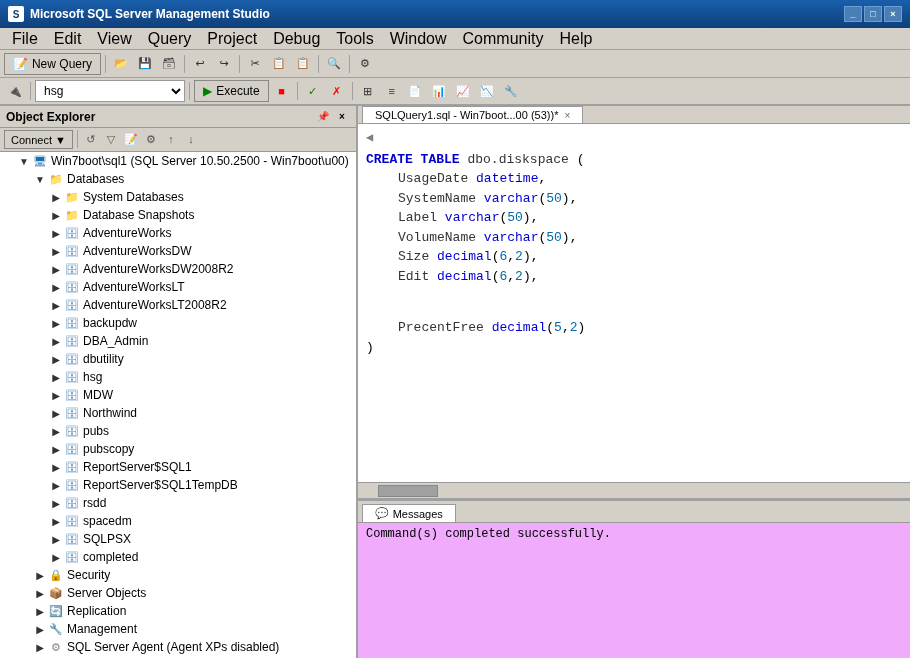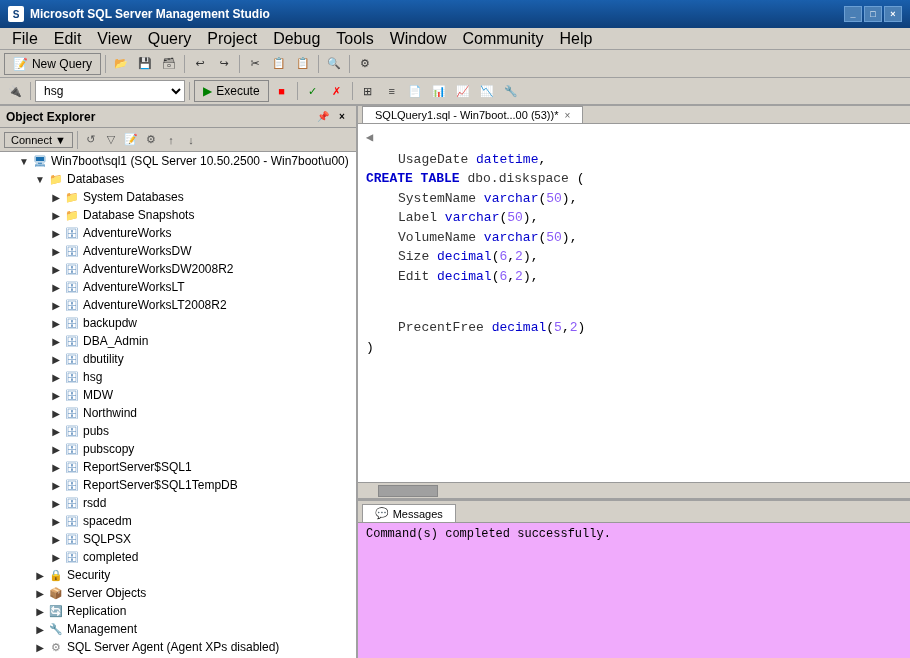--- a/index.html
+++ b/index.html
@@ -28,21 +28,21 @@
     .execute-btn { background: #d4d0c8; border: 1px solid #888; padding: 2px 8px; font-size: 12px; display: flex; align-items: center; gap: 4px; cursor: pointer; height: 22px; }
 
     
     #main { display: flex; height: calc(658px - 28px - 22px - 28px - 28px); }
 
     
     #object-explorer { width: 358px; min-width: 358px; background: #0369a1; border-right: 2px solid #a0a0a0; display: flex; flex-direction: column; }
     #oe-header { background: #d4d0c8; height: 22px; display: flex; align-items: center; justify-content: space-between; padding: 0 6px; border-bottom: 1px solid #999; font-size: 12px; font-weight: bold; }
     #oe-header .oe-controls { display: flex; gap: 2px; align-items: center; }
     #oe-header .oe-btn { width: 16px; height: 16px; display: flex; align-items: center; justify-content: center; font-size: 10px; cursor: pointer; }
-    #oe-toolbar { background: #d4d0c8; height: 24px; display: flex; align-items: center; padding: 2px 4px; border-bottom: 1px solid #999; gap: 2px; }
+    #oe-toolbar { background: #d4d0c8; height: 24px; display: flex; padding: 2px 4px; border-bottom: 1px solid #999; gap: 2px; }
     #oe-tree { flex: 1; overflow-y: auto; background: white; font-size: 12px; }
     .tree-item { display: flex; align-items: center; padding: 1px 0; cursor: pointer; white-space: nowrap; }
     .tree-indent { display: inline-block; width: 16px; flex-shrink: 0; }
     .tree-expander { width: 16px; height: 16px; display: inline-flex; align-items: center; justify-content: center; flex-shrink: 0; cursor: pointer; font-size: 10px; color: #333; }
     .tree-icon { width: 16px; height: 16px; margin-right: 3px; flex-shrink: 0; display: inline-flex; align-items: center; justify-content: center; font-size: 11px; }
     .tree-label { font-size: 12px; }
     
     
     .icon-server { color: #1a6faf; }
     .icon-folder { color: #e8c84a; }
@@ -67,21 +67,21 @@
     .result-tab.active { background: white; }
     #result-content { flex: 1; background: #f0abfc; padding: 4px 8px; font-family: 'Courier New', monospace; font-size: 12px; overflow: auto; }
     
     .scroll-bar-h { height: 16px; background: #d4d0c8; border-top: 1px solid #999; display: flex; align-items: center; }
     .scroll-thumb { height: 12px; width: 60px; background: #a0a0a0; margin: 2px; border: 1px solid #888; cursor: pointer; margin-left: 20px; }
 
     
     .kw { color: #0000cc; font-weight: bold; }
     .type { color: #0000cc; }
     .obj { color: #333; }
-    .num { color: #8b5cf6; }
+    .num { color: #0369a1; }
     
     .connect-btn { background: #d4d0c8; border: 1px solid #888; padding: 1px 6px; font-size: 11px; cursor: pointer; }
     
     .oe-filter-btn { width: 18px; height: 18px; border: 1px solid transparent; display: flex; align-items: center; justify-content: center; font-size: 11px; cursor: pointer; color: #555; }
   </style>
 </head>
 <body>
 
 <div id="title-bar">
   <div class="title-icon">S</div>
@@ -412,25 +412,25 @@
     <div id="sql-tab-bar">
       <div class="sql-tab active">
         <span>SQLQuery1.sql - Win7boot...00 (53))*</span>
         <span class="close-x">×</span>
       </div>
     </div>
     <div id="sql-editor" contenteditable="true" spellcheck="false" style="">
       <div style="color: #808080; margin-bottom: 2px;">
         <span style="color: #808080; font-size:12px;">◀</span>
       </div>
-      <div style="padding-left: 32px;">
-        <span class="obj">UsageDate</span> <span class="type">datetime</span><span>,</span>
-      </div>
       <div>
         <span class="kw">CREATE TABLE</span> <span class="obj">dbo.diskspace</span> <span>(</span>
+      </div>
+      <div style="padding-left: 32px;">
+        <span class="obj">UsageDate</span> <span class="type">datetime</span><span>,</span>
       </div>
       <div style="padding-left: 32px;">
         <span class="obj">SystemName</span> <span class="type">varchar</span><span>(</span><span class="num">50</span><span>),</span>
       </div>
       <div style="padding-left: 32px;">
         <span class="obj">Label</span> <span class="type">varchar</span><span>(</span><span class="num">50</span><span>),</span>
       </div>
       <div style="padding-left: 32px;">
         <span class="obj">VolumeName</span> <span class="type">varchar</span><span>(</span><span class="num">50</span><span>),</span>
       </div>

